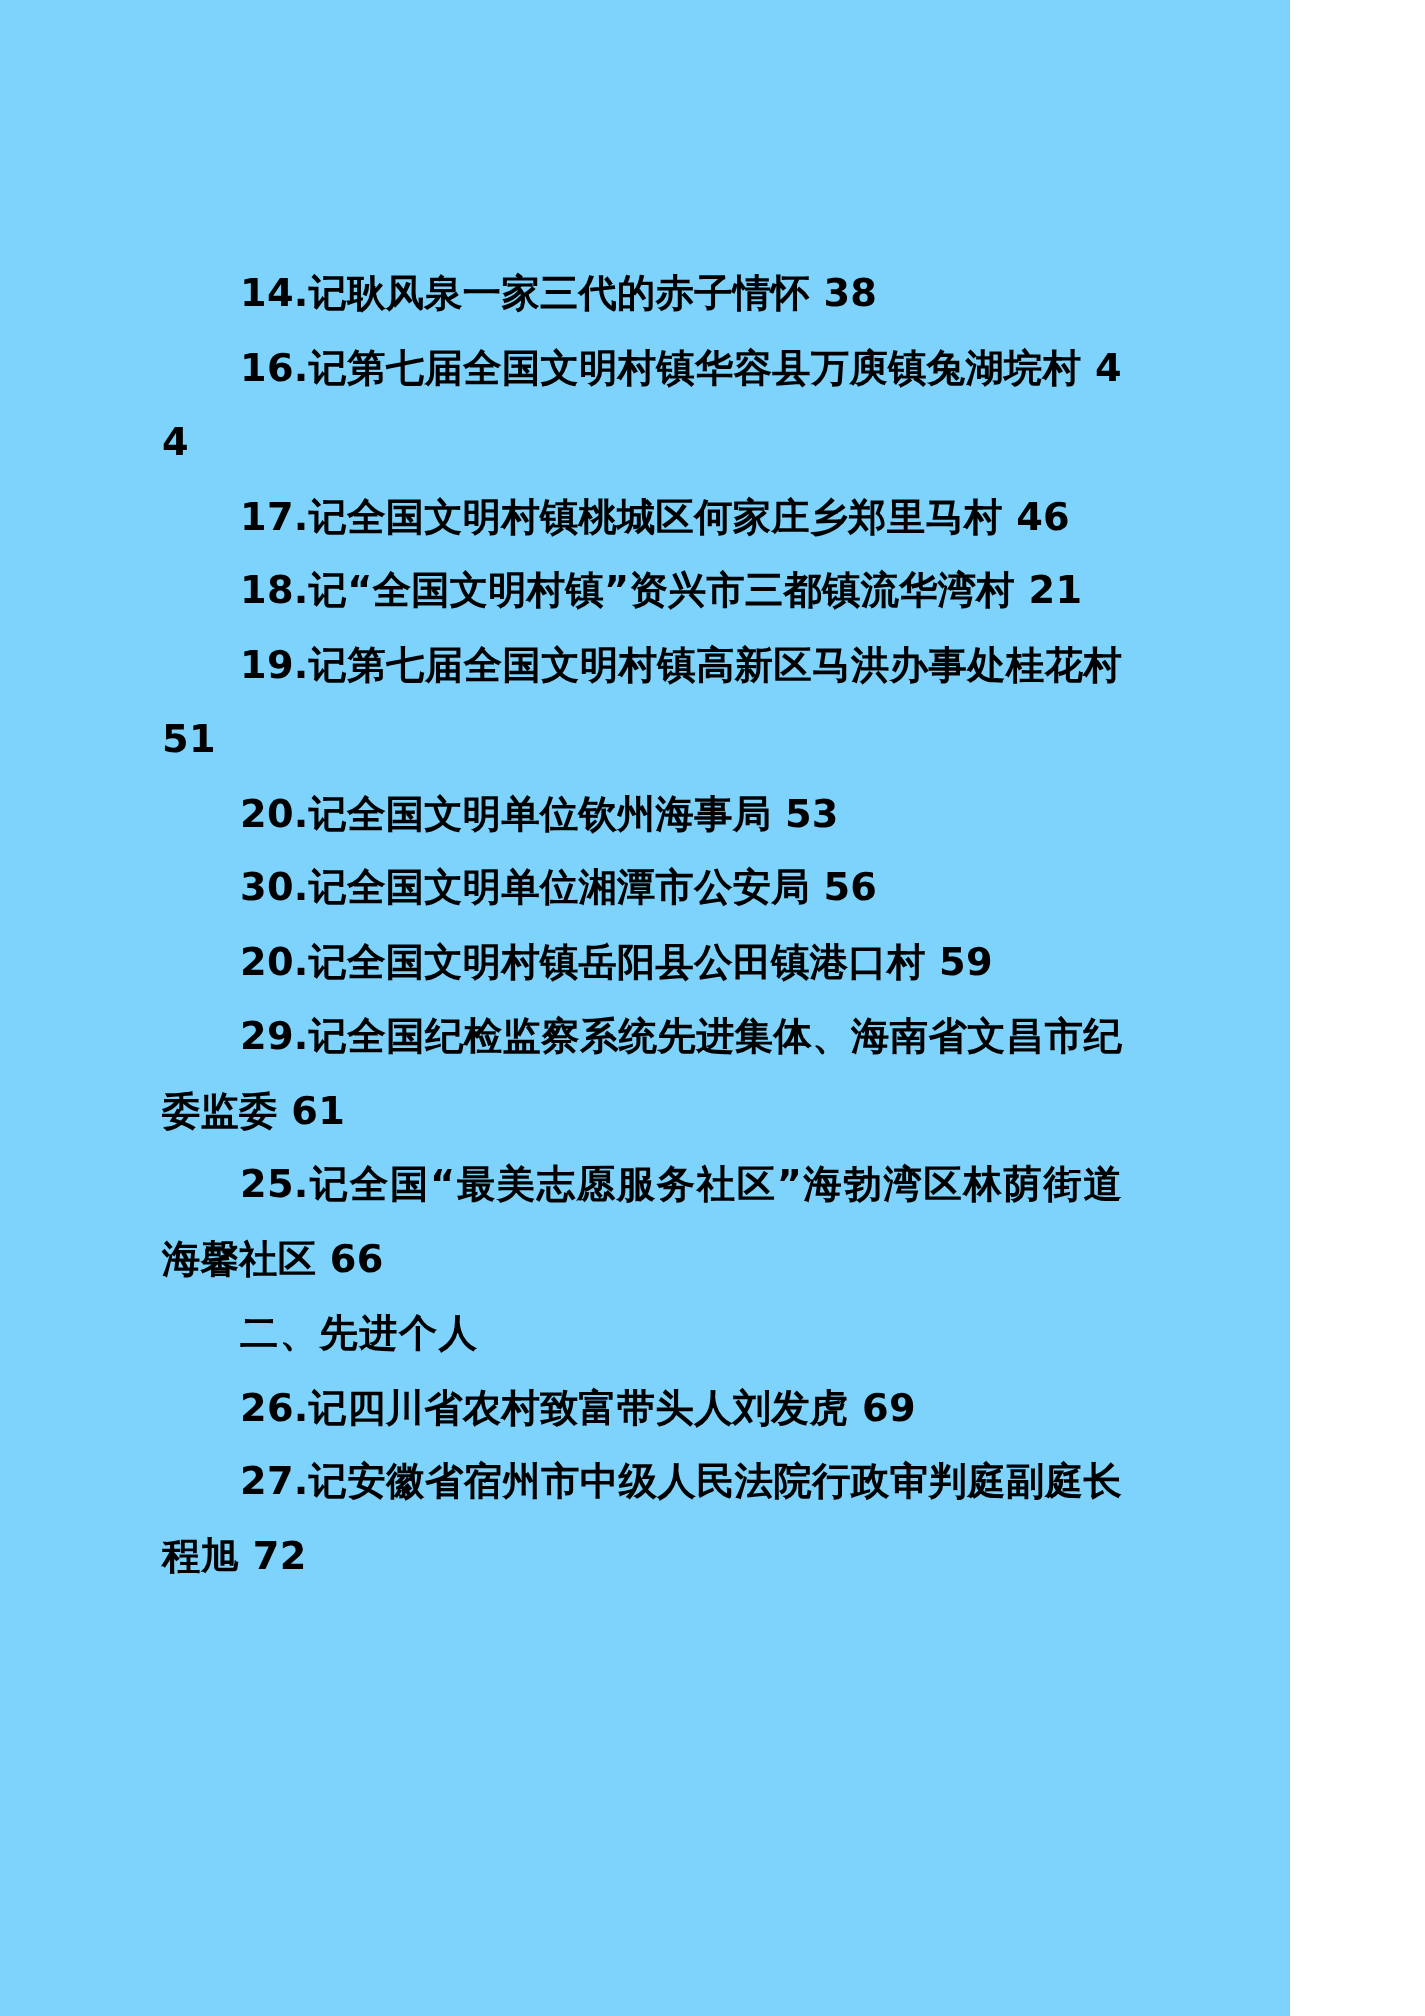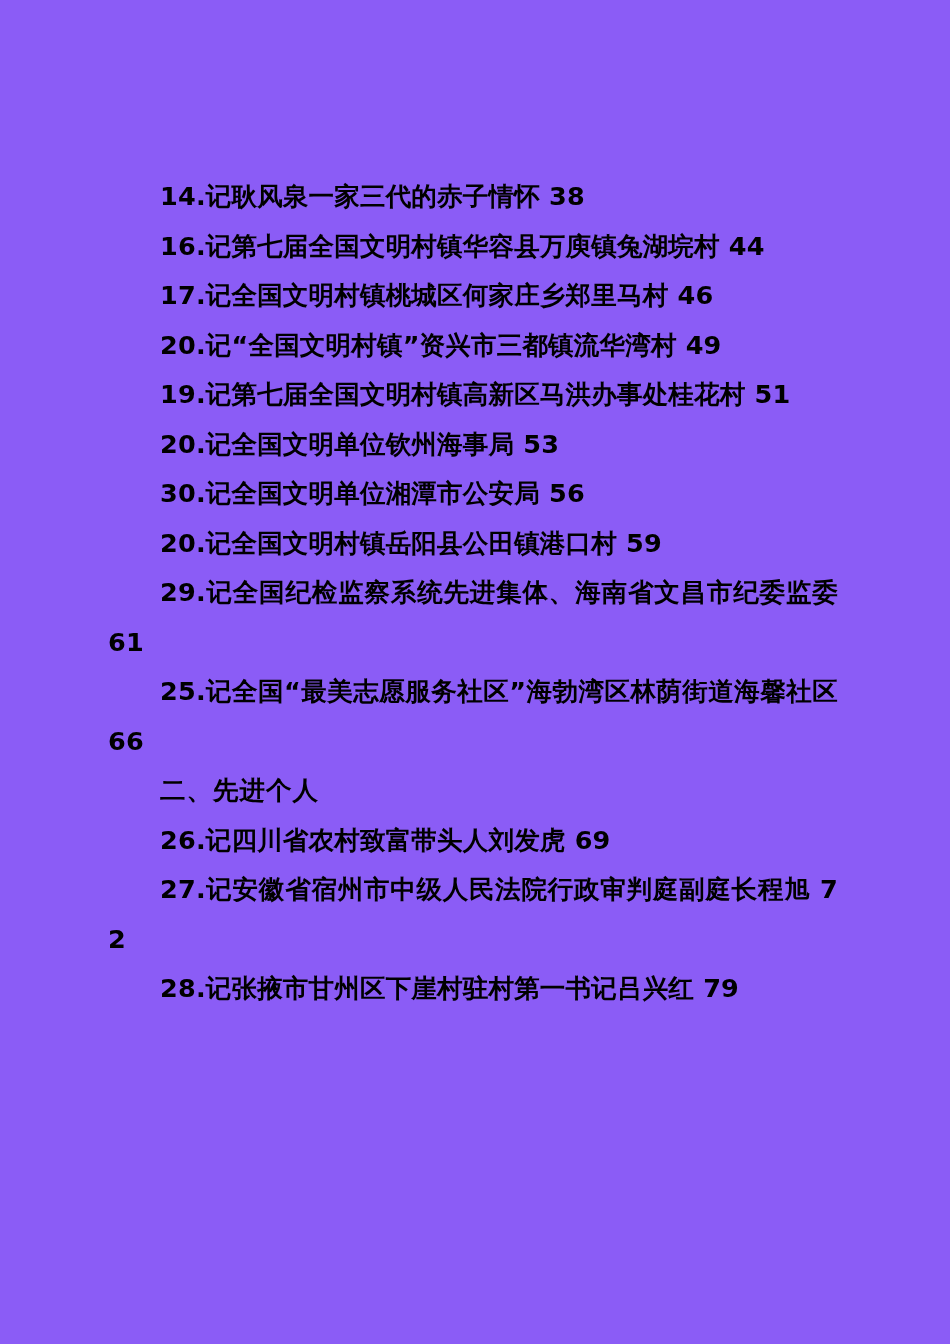--- a/index.html
+++ b/index.html
@@ -8,24 +8,24 @@
     background: #ffffff;
   }
   body {
     width: 950px;
     height: 1344px;
     font-family: "DejaVu Sans", "Liberation Sans", sans-serif;
     color: #000000;
   }
   .page {
     box-sizing: border-box;
-    width: 950px;
+    width: 860px;
     height: 1344px;
     padding: 172px 112px 0 108px;
-    background: #8b5cf6;
+    background: #7dd3fc;
   }
   .toc-list {
     margin: 0;
     padding: 0;
     list-style: none;
   }
   .toc-item {
     font-size: 25.5px;
     font-weight: bold;
     line-height: 49.5px;
@@ -40,25 +40,24 @@
   }
 </style>
 </head>
 <body>
 
 <div class="page">
   <ul class="toc-list">
     <li class="toc-item">14.记耿风泉一家三代的赤子情怀 38</li>
     <li class="toc-item">16.记第七届全国文明村镇华容县万庾镇兔湖垸村 44</li>
     <li class="toc-item">17.记全国文明村镇桃城区何家庄乡郑里马村 46</li>
-    <li class="toc-item">20.记“全国文明村镇”资兴市三都镇流华湾村 49</li>
+    <li class="toc-item">18.记“全国文明村镇”资兴市三都镇流华湾村 21</li>
     <li class="toc-item">19.记第七届全国文明村镇高新区马洪办事处桂花村 51</li>
     <li class="toc-item">20.记全国文明单位钦州海事局 53</li>
     <li class="toc-item">30.记全国文明单位湘潭市公安局 56</li>
     <li class="toc-item">20.记全国文明村镇岳阳县公田镇港口村 59</li>
     <li class="toc-item">29.记全国纪检监察系统先进集体、海南省文昌市纪委监委 61</li>
     <li class="toc-item">25.记全国“最美志愿服务社区”海勃湾区林荫街道海馨社区 66</li>
     <li class="toc-item section">二、先进个人</li>
     <li class="toc-item">26.记四川省农村致富带头人刘发虎 69</li>
     <li class="toc-item">27.记安徽省宿州市中级人民法院行政审判庭副庭长程旭 72</li>
-    <li class="toc-item">28.记张掖市甘州区下崖村驻村第一书记吕兴红 79</li>
   </ul>
 </div>
 
 </body></html>

